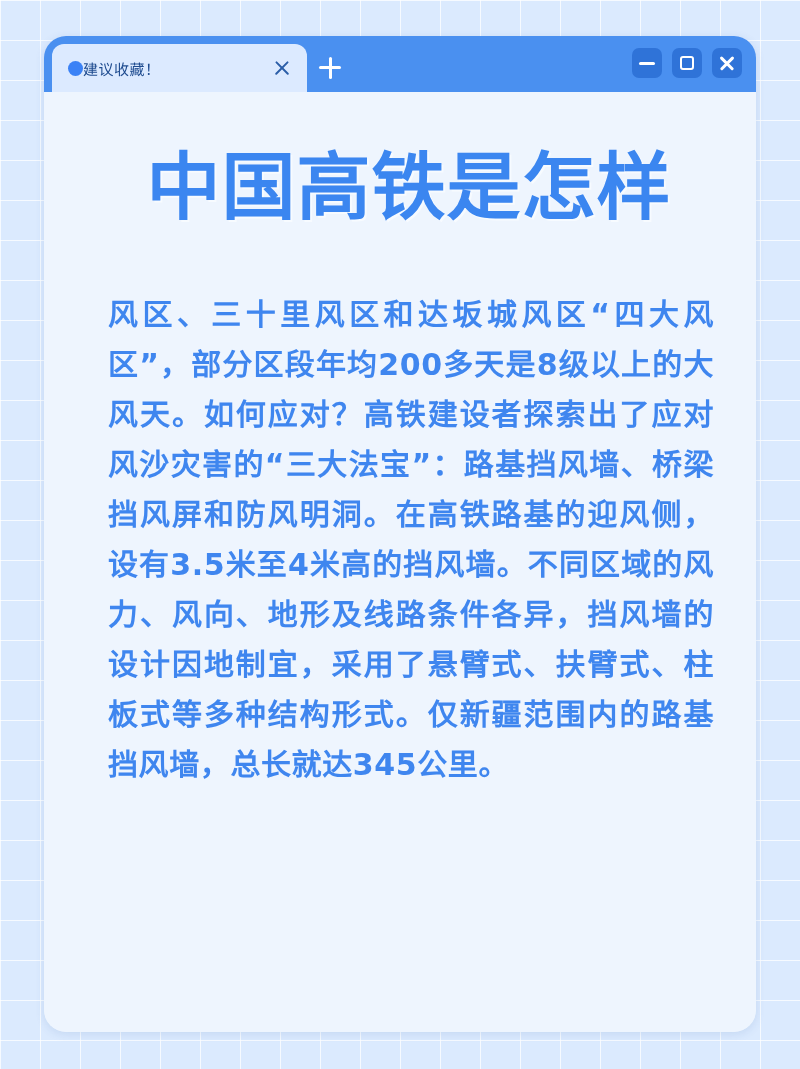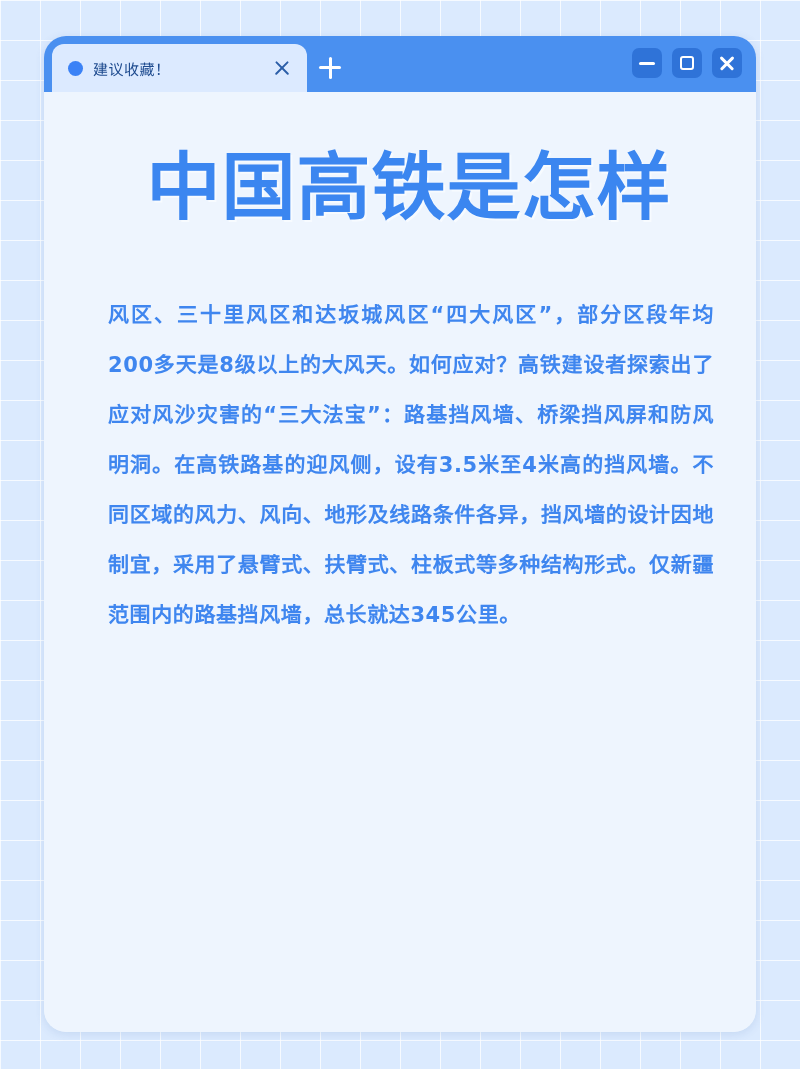--- a/index.html
+++ b/index.html
@@ -55,21 +55,21 @@
     margin-left: 8px;
     margin-bottom: 0;
     height: 48px;
     min-width: 255px;
     box-sizing: border-box;
     background: #dceaff;
     border-radius: 12px 12px 0 0;
     display: flex;
     align-items: center;
     padding: 0 14px 0 16px;
-    gap: 10px;
+    gap: 0;
   }
   .tab-dot {
     width: 15px;
     height: 15px;
     border-radius: 50%;
     background: #3b82f6;
     flex: 0 0 auto;
   }
   .tab-title {
     flex: 1 1 auto;
@@ -175,21 +175,21 @@
     text-shadow:
       2px 2px 0 rgba(255,255,255,0.55);
   }
   .headline .line2 {
     display: block;
   }
 
   .body-text {
     margin-top: 62px;
     color: #3f86ef;
-    font-size: 21px;
+    font-size: 30px;
     line-height: 50px;
     letter-spacing: 0.6px;
     font-weight: 600;
     text-align: justify;
     font-family: "DejaVu Sans", "Liberation Sans", sans-serif;
     padding: 0 18px 0 22px;
   }
 </style>
 </head>
 <body>

